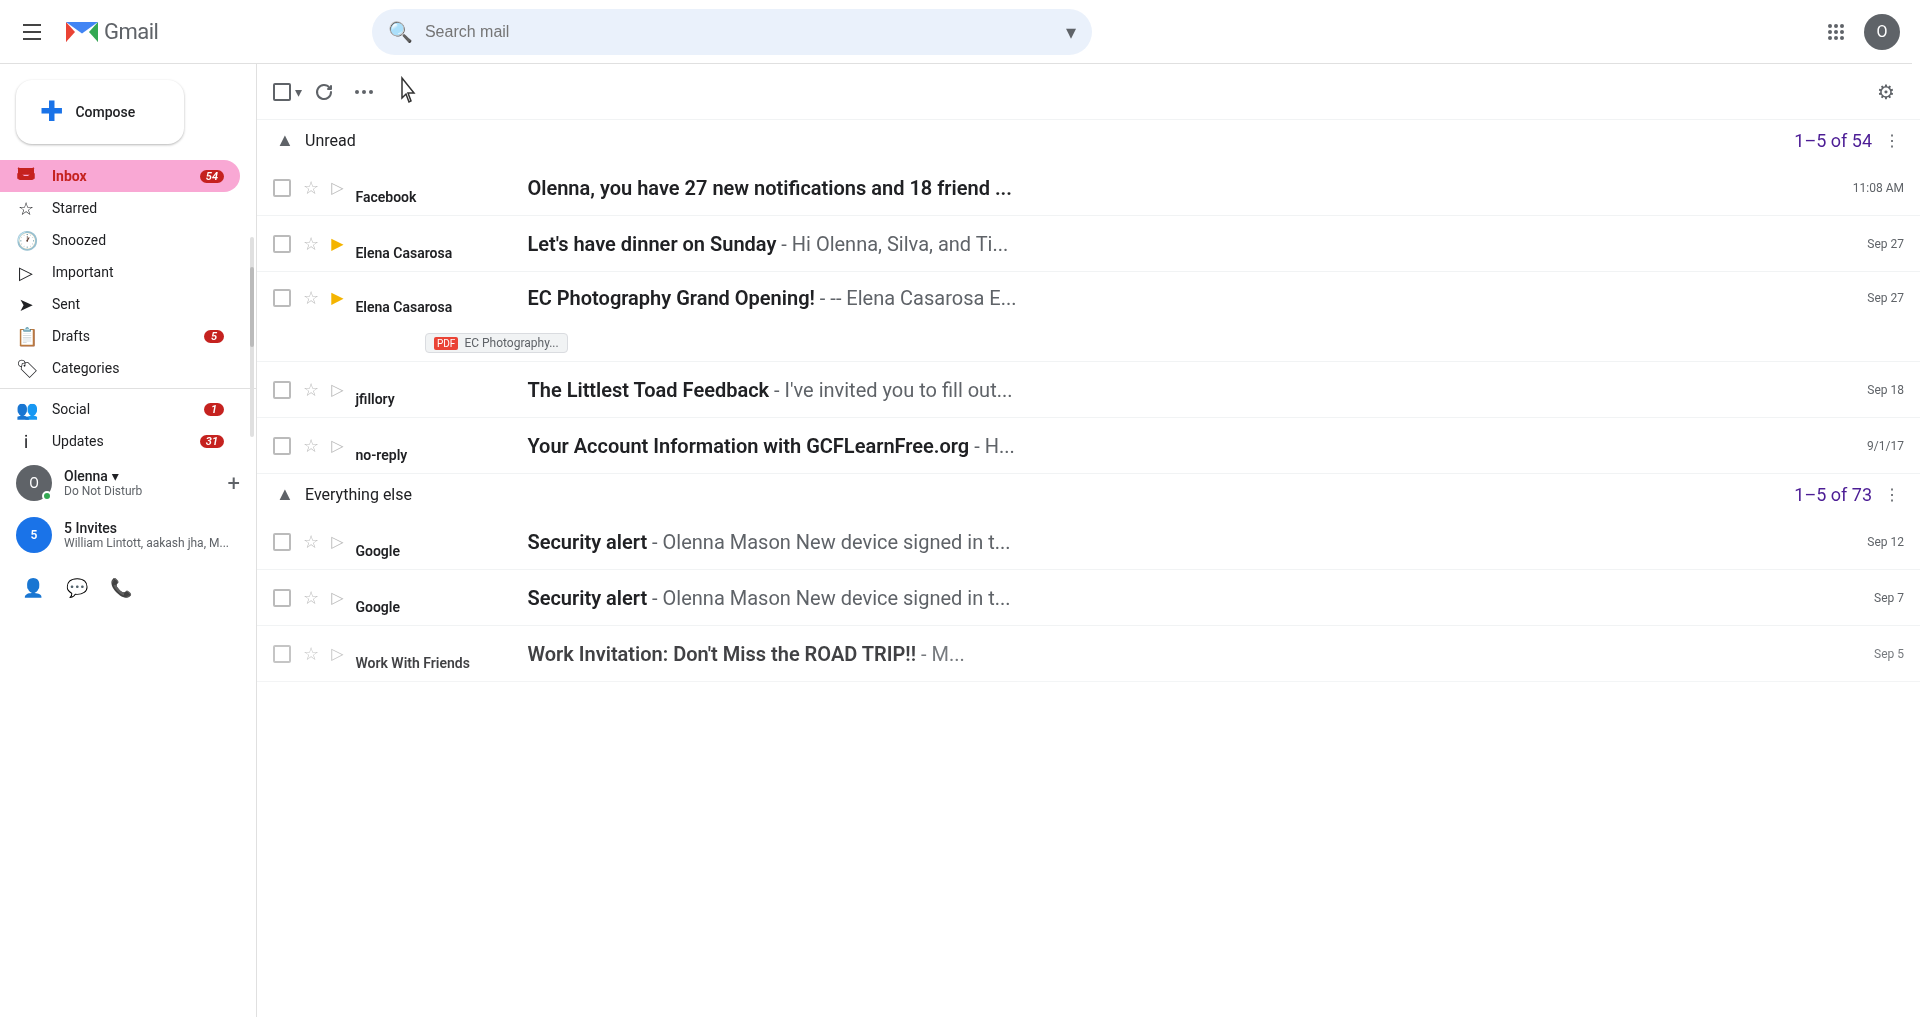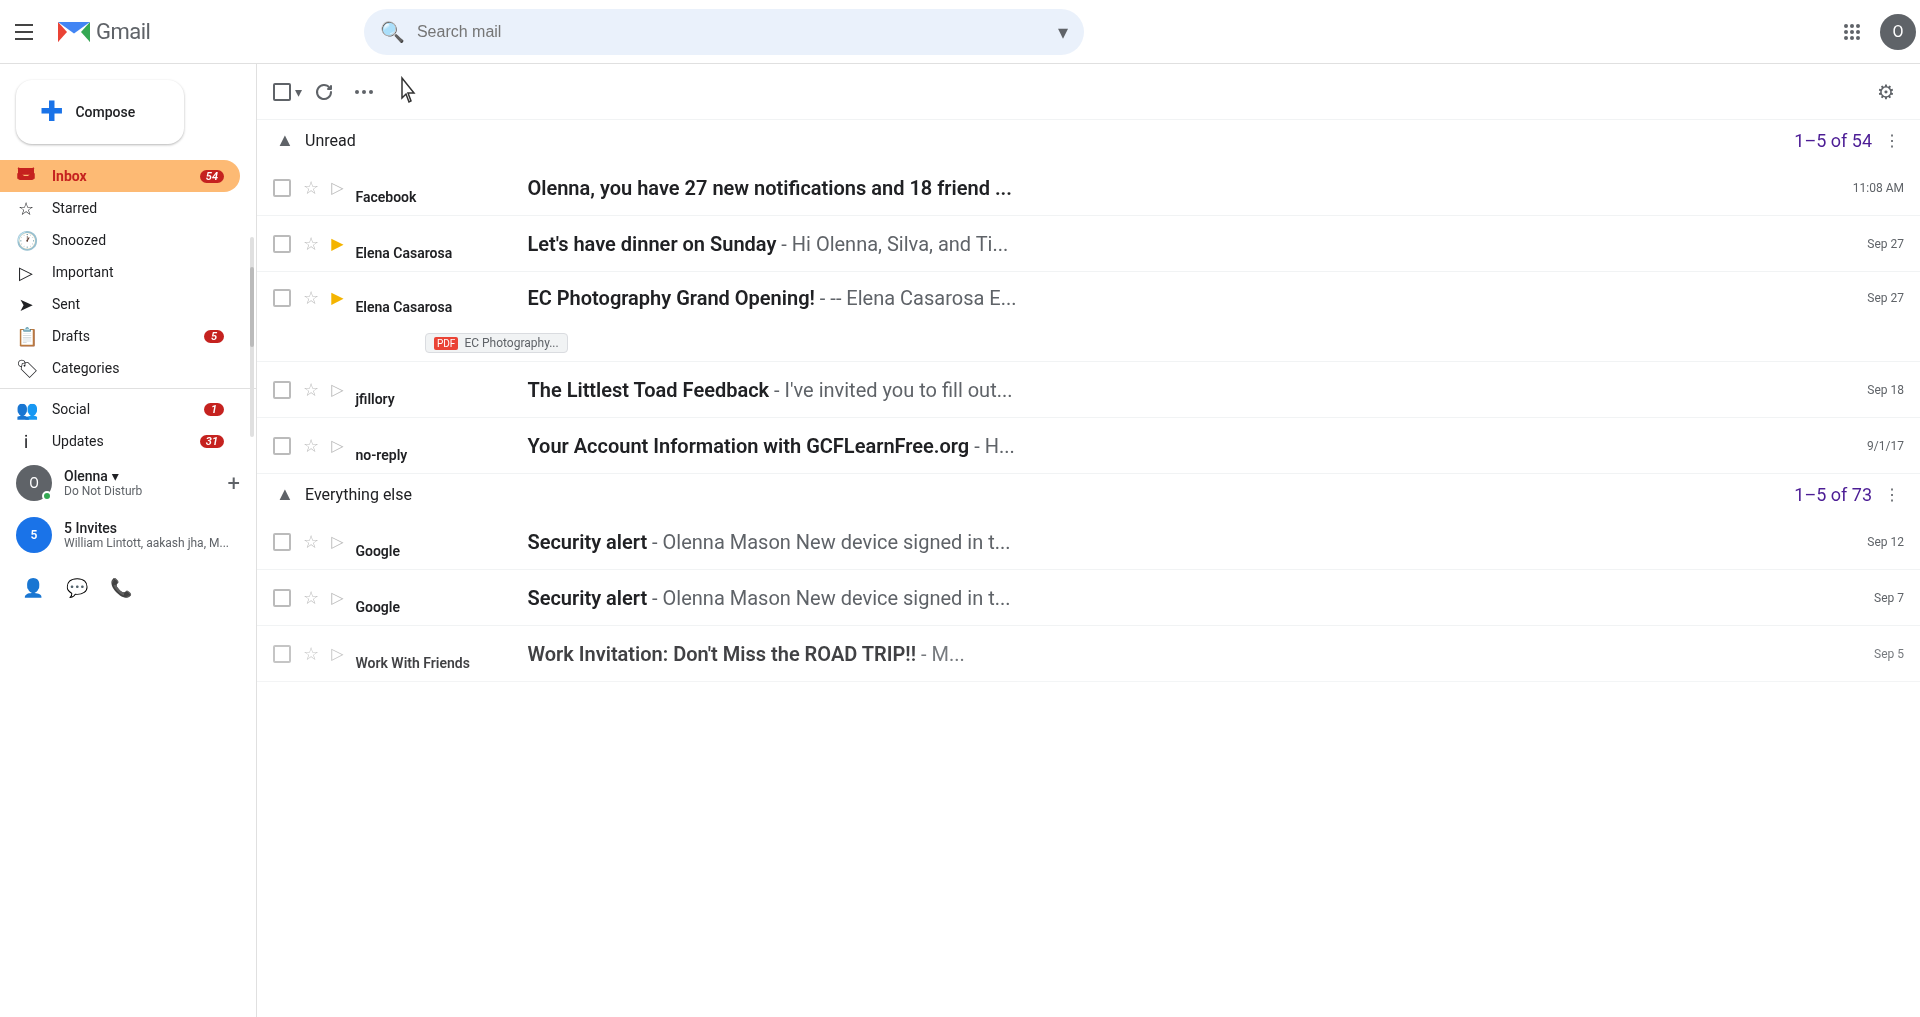--- a/index.html
+++ b/index.html
@@ -3,25 +3,25 @@
   <meta charset="utf-8">
   <style>
     * { box-sizing: border-box; margin: 0; padding: 0; }
     body { font-family: 'Google Sans', Roboto, Arial, sans-serif; background: #fff; color: #202124; height: 1017px; width: 1920px; overflow: hidden; }
 
     
     .header {
       display: flex;
       align-items: center;
       height: 64px;
-      padding: 0 4px;
+      padding: 0 12px;
       background: #fff;
       border-bottom: 1px solid #e0e0e0;
       position: fixed;
-      top: 0; left: 0; right: 0;
+      top: 0; left: 0; right: 8px;
       z-index: 100;
     }
     .header-left {
       display: flex;
       align-items: center;
       gap: 12px;
       width: 340px;
       flex-shrink: 0;
     }
     .hamburger-icon {
@@ -120,21 +120,21 @@
       align-items: center;
       height: 32px;
       padding: 0 16px;
       border-radius: 0 16px 16px 0;
       cursor: pointer;
       font-size: 14px;
       gap: 16px;
       margin-right: 16px;
       position: relative;
     }
-    .nav-item.active { background: #fdba74; font-weight: 700; }
+    .nav-item.active { background: #f9a8d4; font-weight: 700; }
     .nav-item .nav-icon { width: 20px; text-align: center; font-size: 18px; flex-shrink: 0; }
     .nav-item .nav-label { flex: 1; }
     .nav-item .nav-badge {
       background: #c5221f;
       color: #fff;
       border-radius: 8px;
       padding: 0 6px;
       font-size: 11px;
       font-weight: 600;
       min-width: 20px;

